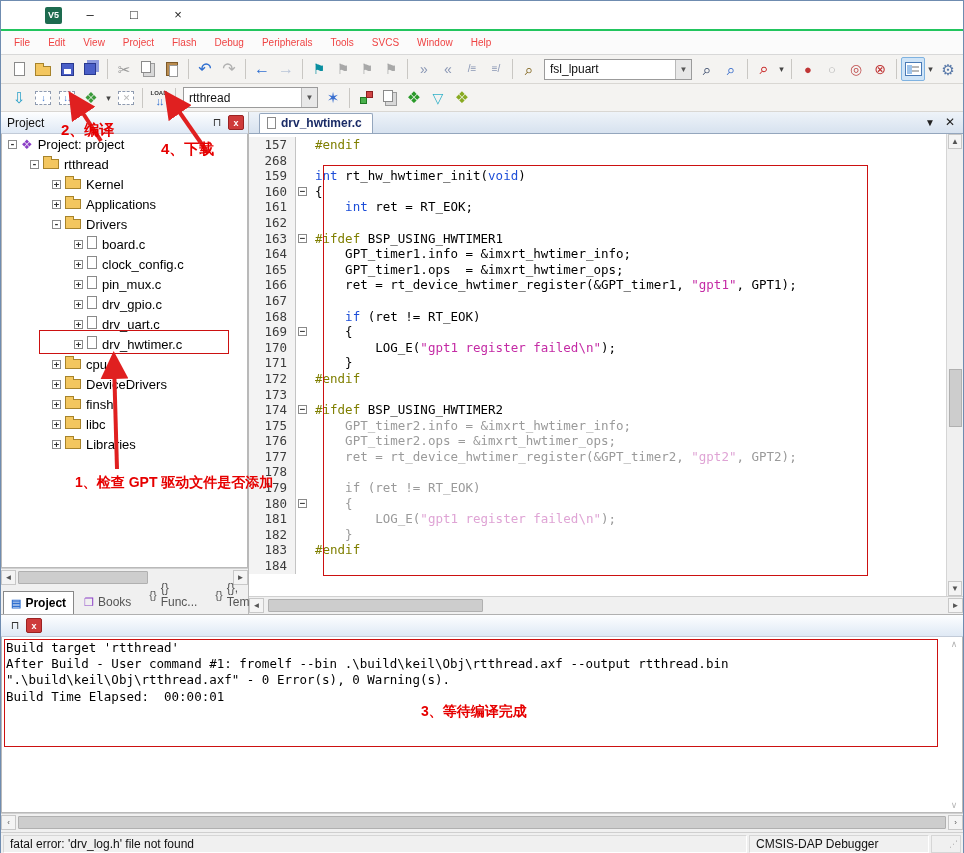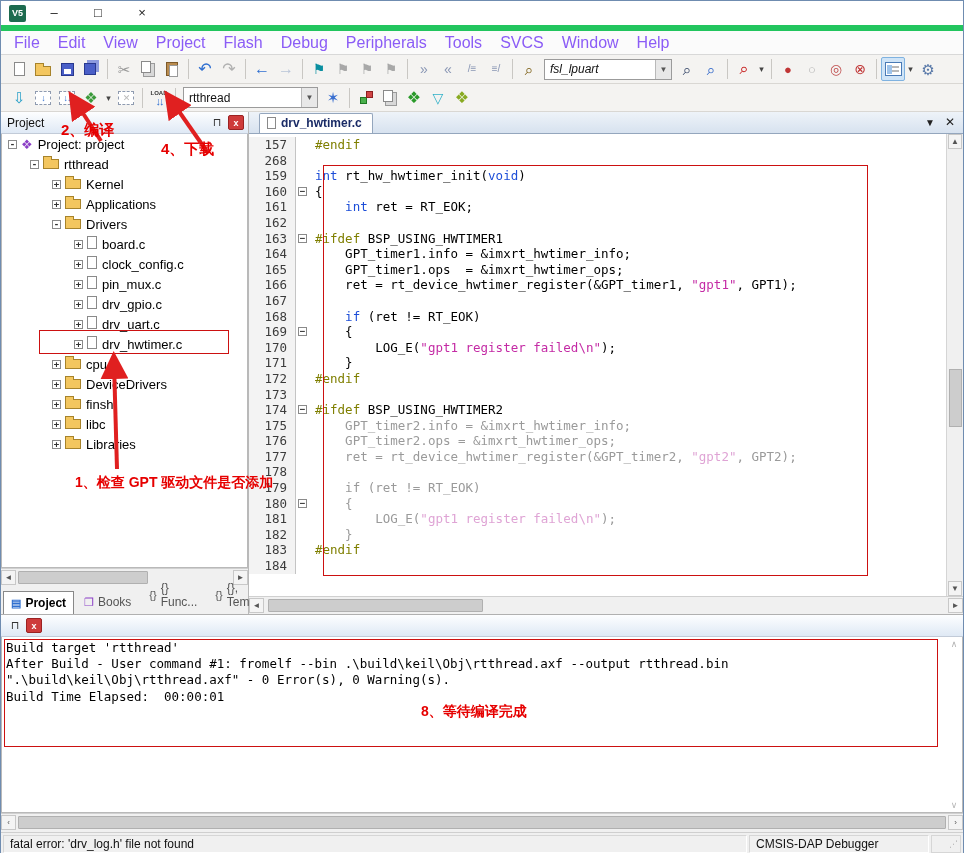--- a/index.html
+++ b/index.html
@@ -1,28 +1,28 @@
 <!DOCTYPE html>
 <html><head>
 <meta charset="utf-8">
 <style>
   * { margin:0; padding:0; box-sizing:border-box; }
   html,body { width:964px; height:853px; font-family:"Liberation Sans", sans-serif; background:#f0f0f0; overflow:hidden; }
   .window { position:relative; width:964px; height:853px; background:#f0f0f0; border:1px solid #6f8cb0; }
 
   
-  .titlebar { position:absolute; top:0; left:0; right:0; height:30px; background:#ffffff; display:flex; align-items:center; border-bottom:6px solid #22c55e; }
+  .titlebar { position:absolute; top:0; left:0; right:0; height:30px; background:#ffffff; display:flex; align-items:center; border-bottom:2px solid #22c55e;padding-left:36px; }
   .appicon { width:17px; height:17px; margin:0 6px 0 8px; background:#1d6b4f; color:#fff; font:bold 9px/17px "Liberation Sans",sans-serif; text-align:center; border-radius:2px; }
   .title-text { font-size:12.5px; color:#111; flex:1; white-space:nowrap; overflow:hidden; }
   .wctl { display:flex; height:30px; }
   .wbtn { width:44px; height:30px; text-align:center; line-height:30px; font-size:13px; color:#222; }
 
   
   .menubar { position:absolute; top:30px; left:0; right:0; height:24px; background:#fbfbfb; display:flex; align-items:center; padding-left:4px; border-bottom:1px solid #d8d8d8; }
-  .menu-item { padding:3px 9px; font-size:16px; color:#8b5cf6; }
+  .menu-item { padding:3px 9px; font-size:10px; color:#ef4444; }
 
   
   .tbar { position:absolute; left:0; right:0; background:#f4f3f1; display:flex; align-items:center; padding-left:6px; border-bottom:1px solid #d9d7d3; }
   #tb1 { top:54px; height:29px; }
   #tb2 { top:83px; height:28px; }
   .tbtn { height:24px; min-width:24px; display:flex; align-items:center; justify-content:center; border:1px solid transparent; border-radius:2px; position:relative; }
   .tbtn.sel { background:#cfe4f7; border:1px solid #7fb2e0; }
   .tsep { width:1px; height:20px; background:#c9c7c3; margin:0 4px; }
   .gly { font-size:15px; line-height:1; }
   .caretb { min-width:11px; font-size:9px; color:#444; }
@@ -201,21 +201,21 @@
       <div class="tbtn">
         <span class="gly" style="color: rgb(138, 151, 181); font-size: 10px;">/≡</span>
       </div>
       <div class="tbtn">
         <span class="gly" style="color: rgb(138, 151, 181); font-size: 10px;">≡/</span>
       </div>
       <div class="tsep"></div>
       <div class="tbtn">
         <span class="gly" style="color: rgb(122, 92, 16); font-size: 15px;">⌕</span>
       </div>
-      <div class="combo" style="width: 128px; font-style: italic;">
+      <div class="combo" style="width: 148px;">
         <span class="cval">fsl_lpuart</span>
         <span class="cdrop">▼</span>
       </div>
       <div class="tbtn">
         <span class="gly" style="color: rgb(51, 68, 102); font-size: 15px;">⌕</span>
       </div>
       <div class="tbtn">
         <span class="gly" style="color: rgb(42, 98, 200); font-size: 15px;">⌕</span>
       </div>
       <div class="tsep"></div>
@@ -513,21 +513,21 @@
 
   <div class="statusbar">
     <span class="scell left">fatal error: 'drv_log.h' file not found</span>
     <span class="scell right">CMSIS-DAP Debugger</span>
     <span class="sgrip">⋰</span>
   </div>
 
   <div class="ann" style="left:60px; top:120px; font-size:15px;">2、编译</div>
   <div class="ann" style="left:160px; top:139px; font-size:15px;">4、下载</div>
   <div class="ann" style="left:74px; top:473px; font-size:14px;text-align:center;">1、检查 GPT 驱动文件是否添加</div>
-  <div class="ann" style="left:420px; top:702px; font-size:14px;">8、等待编译完成</div>
+  <div class="ann" style="left:420px; top:702px; font-size:14px;">3、等待编译完成</div>
 
   <svg id="svg-overlay" width="964" height="853">
     <defs>
       <marker id="ah" markerWidth="7" markerHeight="7" refX="4" refY="3.5" orient="auto">
         <path d="M0,0 L7,3.5 L0,7 Z" fill="#e02020"></path>
       </marker>
     </defs>
     <line x1="100" y1="140" x2="74" y2="100" stroke="#e02020" stroke-width="4" marker-end="url(#ah)"></line>
     <line x1="207" y1="152" x2="170" y2="99" stroke="#e02020" stroke-width="4" marker-end="url(#ah)"></line>
     <line x1="116" y1="468" x2="113" y2="362" stroke="#e02020" stroke-width="4" marker-end="url(#ah)"></line>

